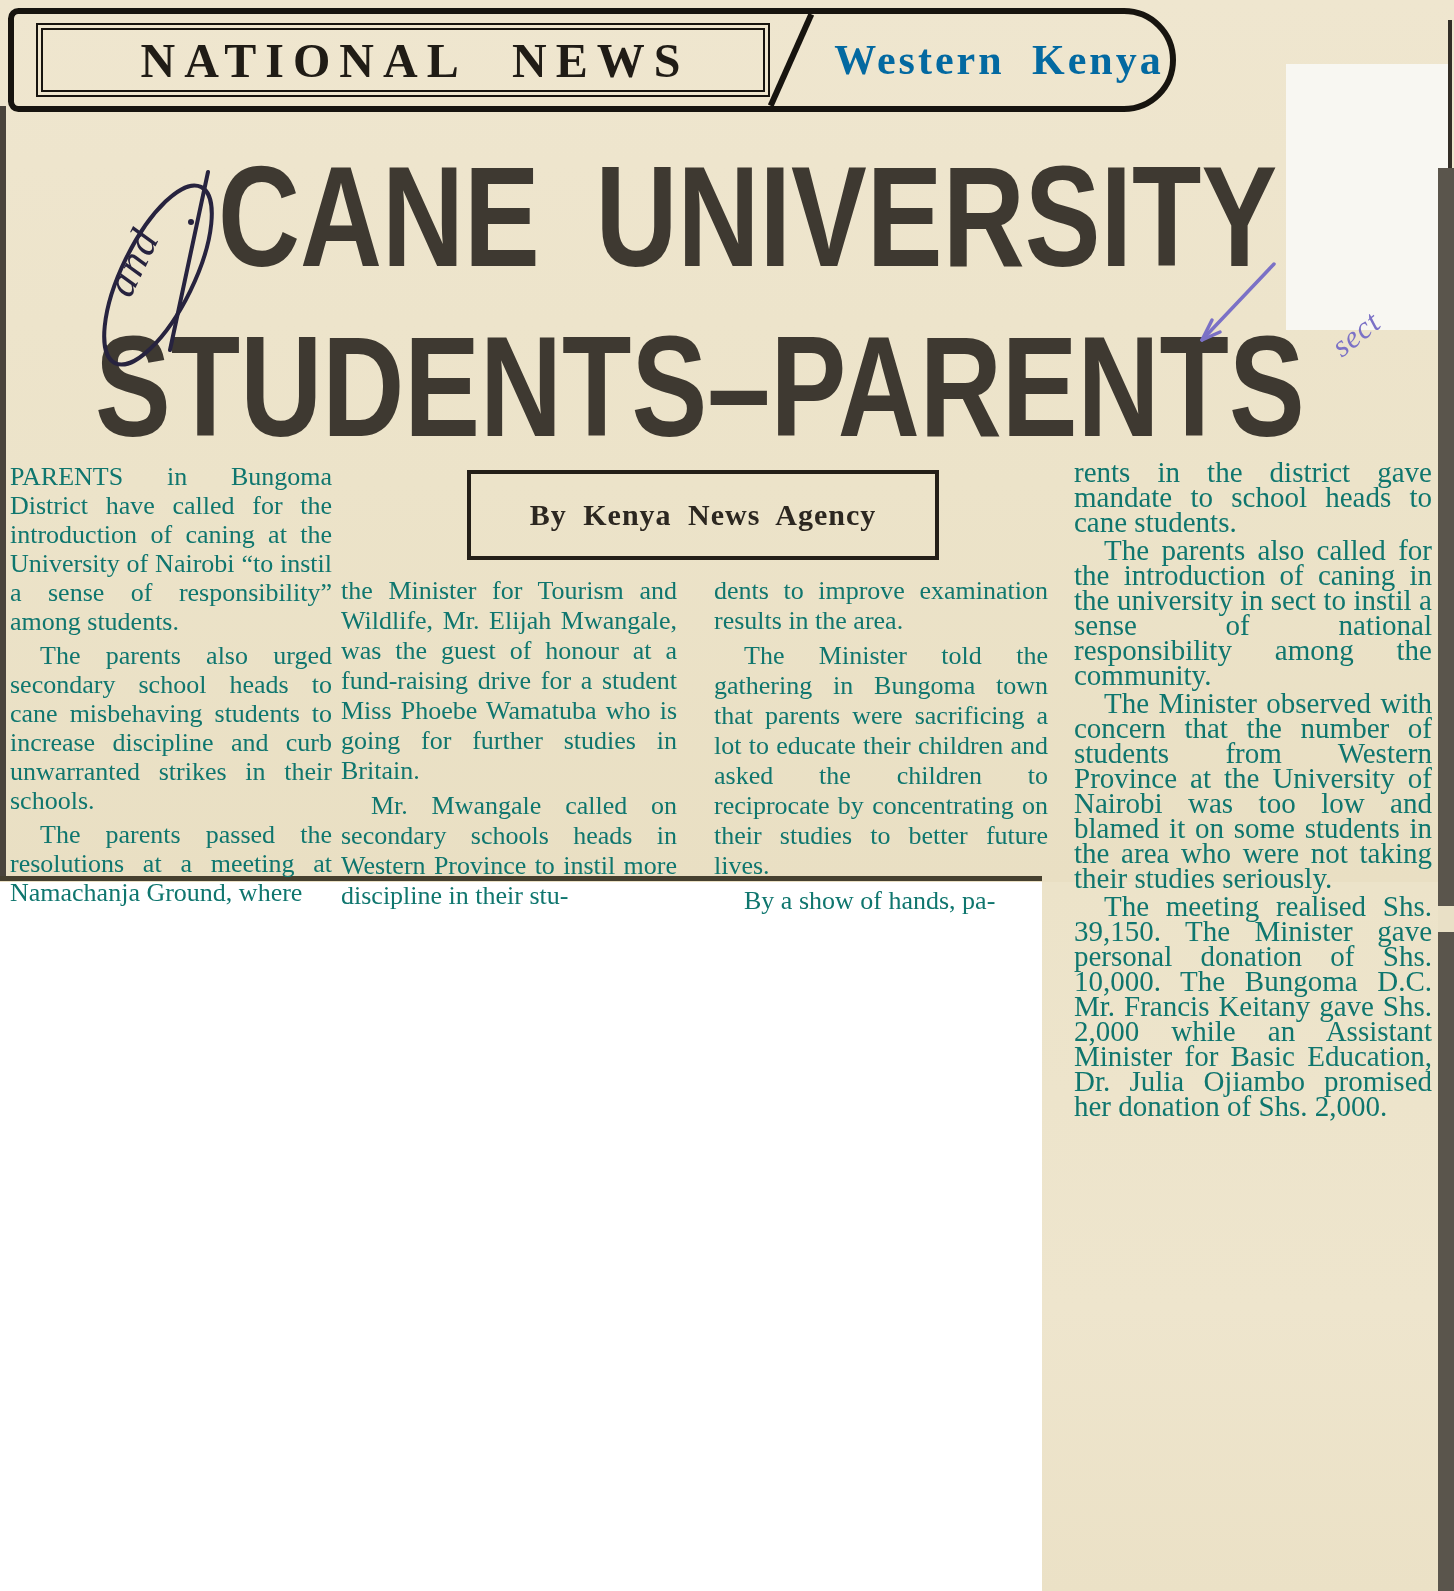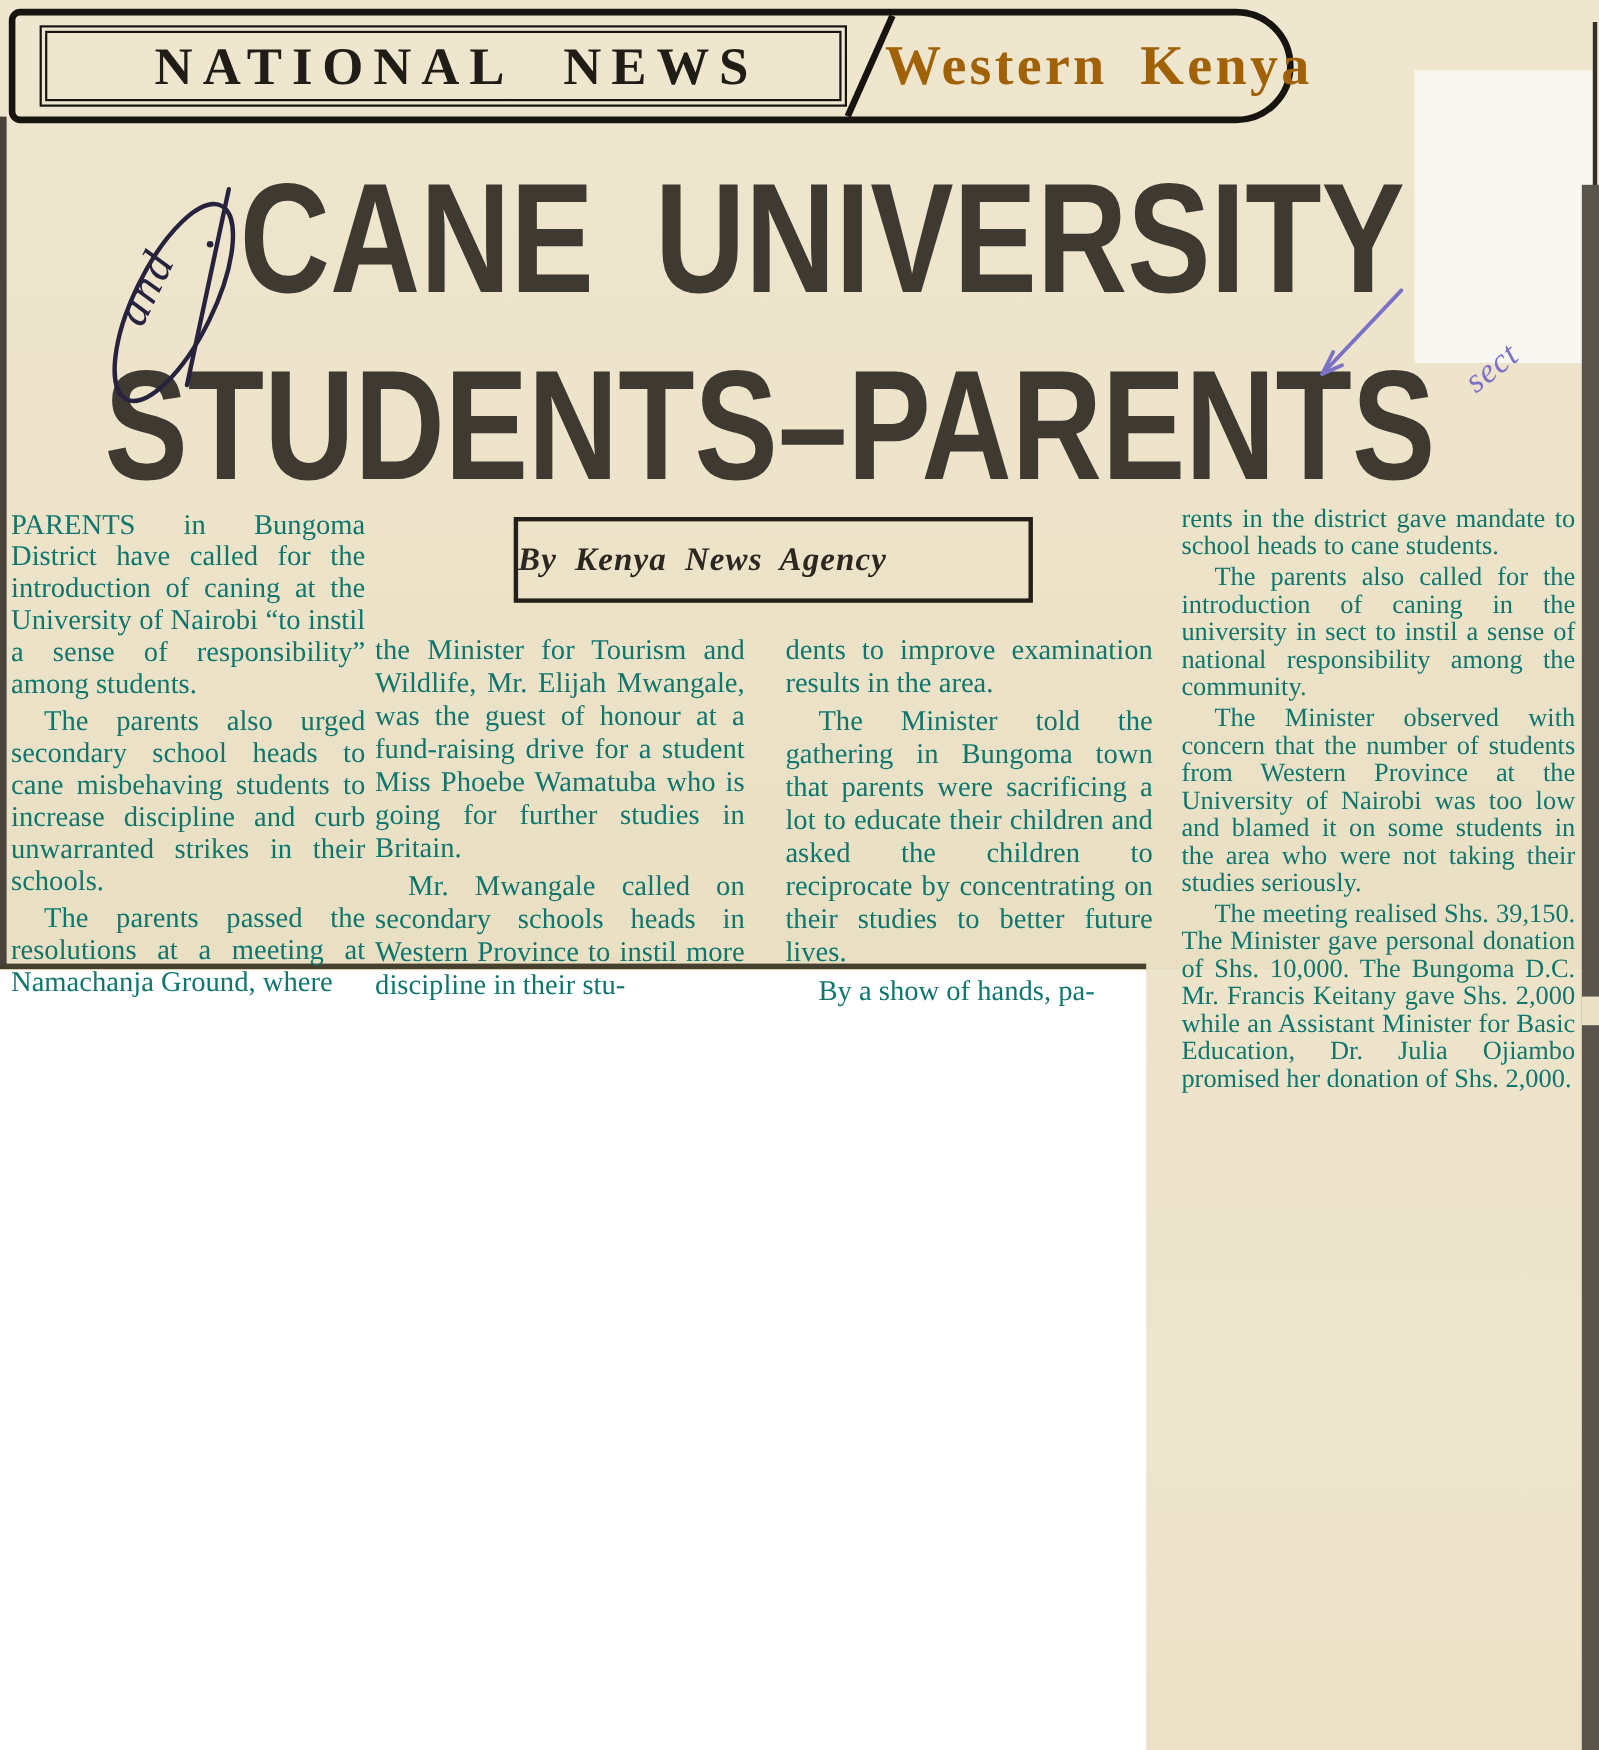--- a/index.html
+++ b/index.html
@@ -28,51 +28,51 @@
     box-sizing:border-box;}
   .banner-box{position:absolute;left:22px;top:9px;width:734px;height:74px;
     border:7px double #17140f;box-sizing:border-box;
     display:flex;align-items:center;justify-content:center;}
   .banner-section{font-weight:bold;font-size:48px;letter-spacing:9px;word-spacing:26px;
     color:#201c16;white-space:nowrap;margin-left:24px;}
   .banner-slash{position:absolute;left:774px;top:-4px;width:6px;height:100px;
     background:#17140f;transform:rotate(24deg);}
   .banner-region{position:absolute;left:830px;top:0;width:310px;height:92px;
     display:flex;align-items:center;justify-content:center;
-    font-weight:bold;font-size:51px;letter-spacing:3px;word-spacing:14px;color:#a16207;white-space:nowrap;}
+    font-weight:bold;font-size:42px;letter-spacing:3px;word-spacing:14px;color:#0369a1;white-space:nowrap;}
 
   
   .headline-line{font-family:"Liberation Sans", sans-serif;font-weight:bold;
     font-size:142px;line-height:1;color:#3e3931;white-space:nowrap;
     transform:scaleX(0.8);transform-origin:0 0;letter-spacing:0px;word-spacing:30px;}
   .hl1{left:218px;top:146px;}
   .hl2{left:95px;top:316px;}
 
   
   .hw-group{left:58px;top:160px;width:220px;height:220px;}
   .hw-word{position:absolute;left:40px;top:78px;transform:rotate(-64deg);
     font-style:italic;font-size:42px;color:#27233f;letter-spacing:2px;}
   .hw-note{left:1330px;top:316px;transform:rotate(-38deg);
     font-style:italic;font-size:31px;color:#7b71c6;letter-spacing:1px;}
 
   
-  .byline-box{left:467px;top:470px;width:472px;height:78px;
+  .byline-box{left:467px;top:470px;width:472px;height:90px;
     border:4px solid #241f18;box-sizing:border-box;
-    display:flex;align-items:center;justify-content:flex-start;font-style:italic;}
+    display:flex;align-items:center;justify-content:center;}
   .byline-text{font-weight:bold;font-size:30px;letter-spacing:1px;word-spacing:8px;color:#2c2720;}
 
   
   .col{color:#0f766e;text-align:justify;}
   .col p{margin:0 0 0 0;padding:0;text-indent:30px;}
   .col p.flush{text-indent:0;}
   .col p + p{margin-top:5px;}
   .col1{left:10px;top:462px;width:322px;font-size:26px;line-height:29px;}
   .col2{left:341px;top:576px;width:336px;font-size:26px;line-height:30px;}
   .col3{left:714px;top:576px;width:334px;font-size:26px;line-height:30px;}
-  .col4{left:1074px;top:460px;width:358px;font-size:24px;line-height:25px;}
+  .col4{left:1074px;top:460px;width:358px;font-size:29px;line-height:25px;}
   .col4 p + p{margin-top:3px;}
 </style>
 </head>
 <body>
 
 <div class="abs paper-top"></div>
 <div class="abs paper-right"></div>
 <div class="abs white-patch"></div>
 <div class="abs edge-left"></div>
 <div class="abs edge-bottom"></div>

